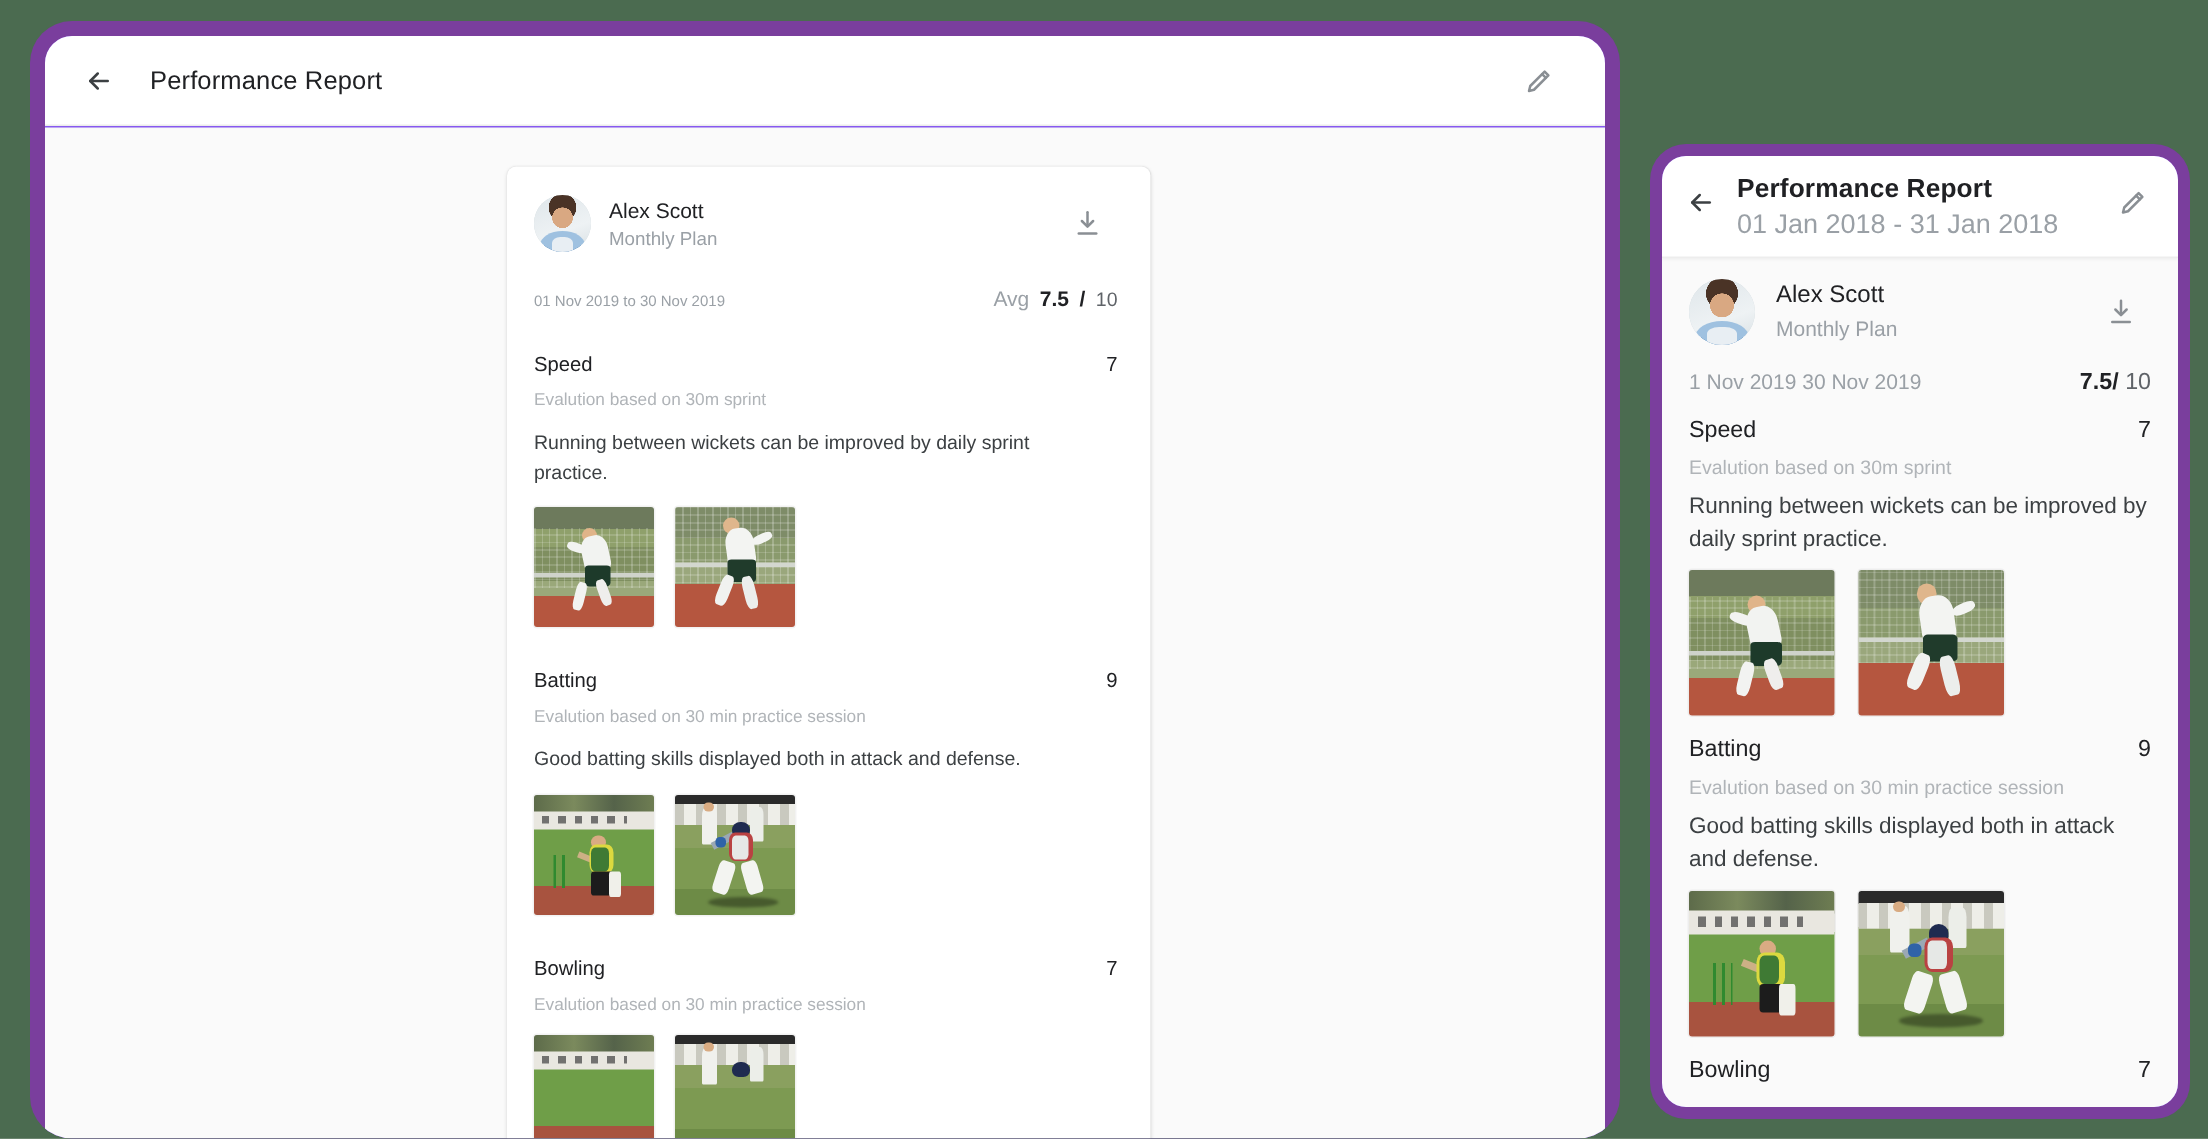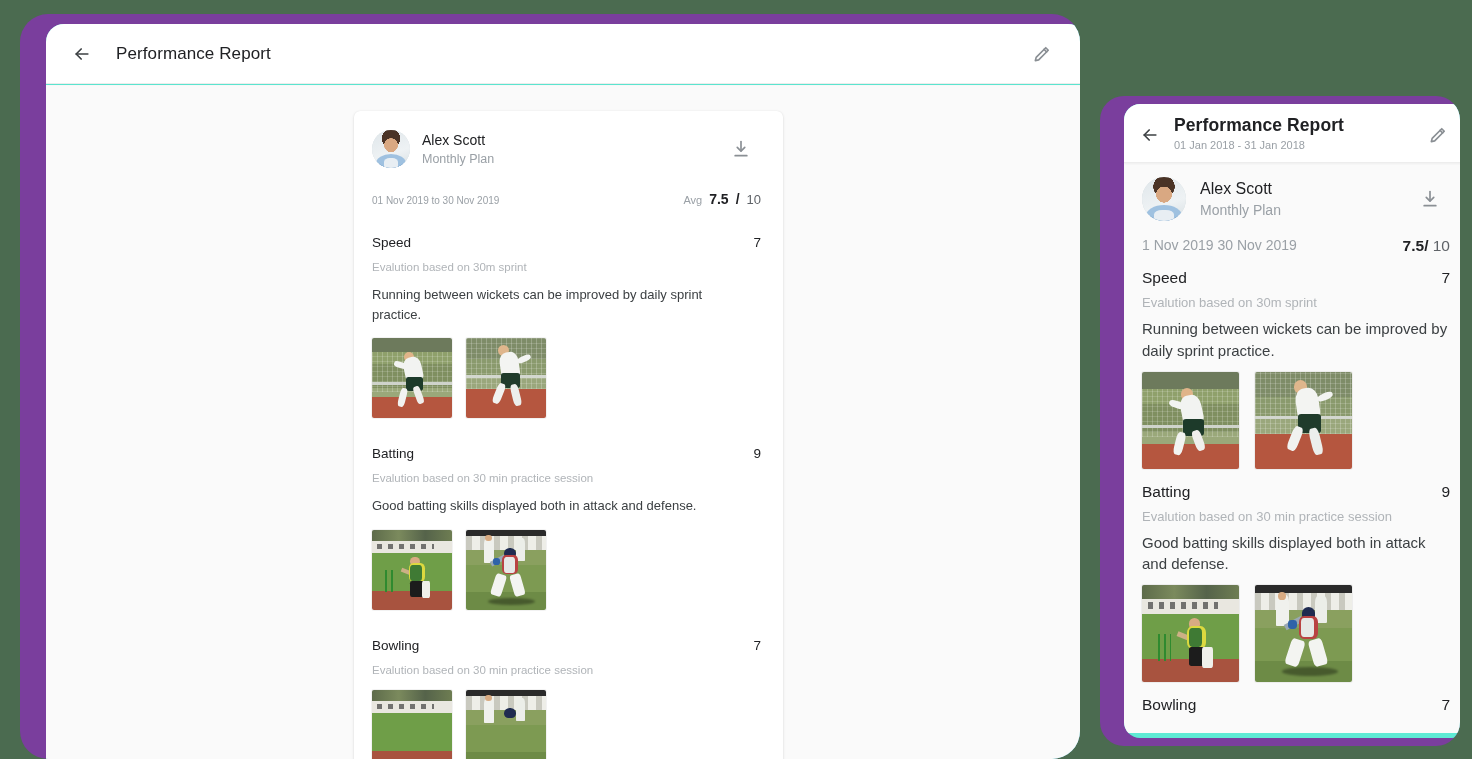--- a/index.html
+++ b/index.html
@@ -42,25 +42,24 @@
     top: 96px;
     width: 360px;
     height: 650px;
     border-radius: 24px;
     padding: 8px;
   }
 
   .screen {
     width: 100%;
     height: 100%;
-    background: #5eead4;
+    background: #8b5cf6;
     border-radius: 18px;
     overflow: hidden;
     position: relative;
-    margin-left: 16px;
   }
   .frame.desktop .screen { border-radius: 18px 18px 0 0; height: 735px; }
   .frame.mobile .screen { border-radius: 16px; }
 
   
   .app-bar {
     height: 60px;
     background: #ffffff;
     display: flex;
     align-items: center;
@@ -163,21 +162,21 @@
   .date-range {
     font-size: 10px;
     color: #9aa0a6;
   }
   .avg-wrap {
     margin-left: auto;
     display: flex;
     align-items: baseline;
     gap: 7px;
   }
-  .avg-label { font-size: 11px; color: #9aa0a6; }
+  .avg-label { font-size: 14px; color: #9aa0a6; }
   .avg-score { font-size: 14px; color: #202124; font-weight: 700; }
   .avg-sep { font-size: 14px; color: #202124; font-weight: 700; }
   .avg-max { font-size: 13px; color: #5f6368; font-weight: 400; }
 
   
   .section { margin-top: 28px; }
   .section:first-of-type { margin-top: 30px; }
   .sec-head {
     display: flex;
     align-items: baseline;
@@ -290,21 +289,21 @@
   .m-appbar .icon-btn { width: 32px; height: 32px; margin-top: 4px; }
   .m-title-wrap { margin-left: 8px; flex: 1 1 auto; }
   .m-title {
     font-size: 17.5px;
     font-weight: 700;
     color: #202124;
     line-height: 1.25;
     letter-spacing: .1px;
   }
   .m-subtitle {
-    font-size: 11px;
+    font-size: 18px;
     color: #9aa0a6;
     margin-top: 2px;
   }
   .m-edit { width: 32px; height: 32px; margin-top: 4px; }
 
   .m-body {
     background: #fafafa;
     padding: 14px 18px 0 18px;
     height: calc(100% - 64px);
     overflow: hidden;

